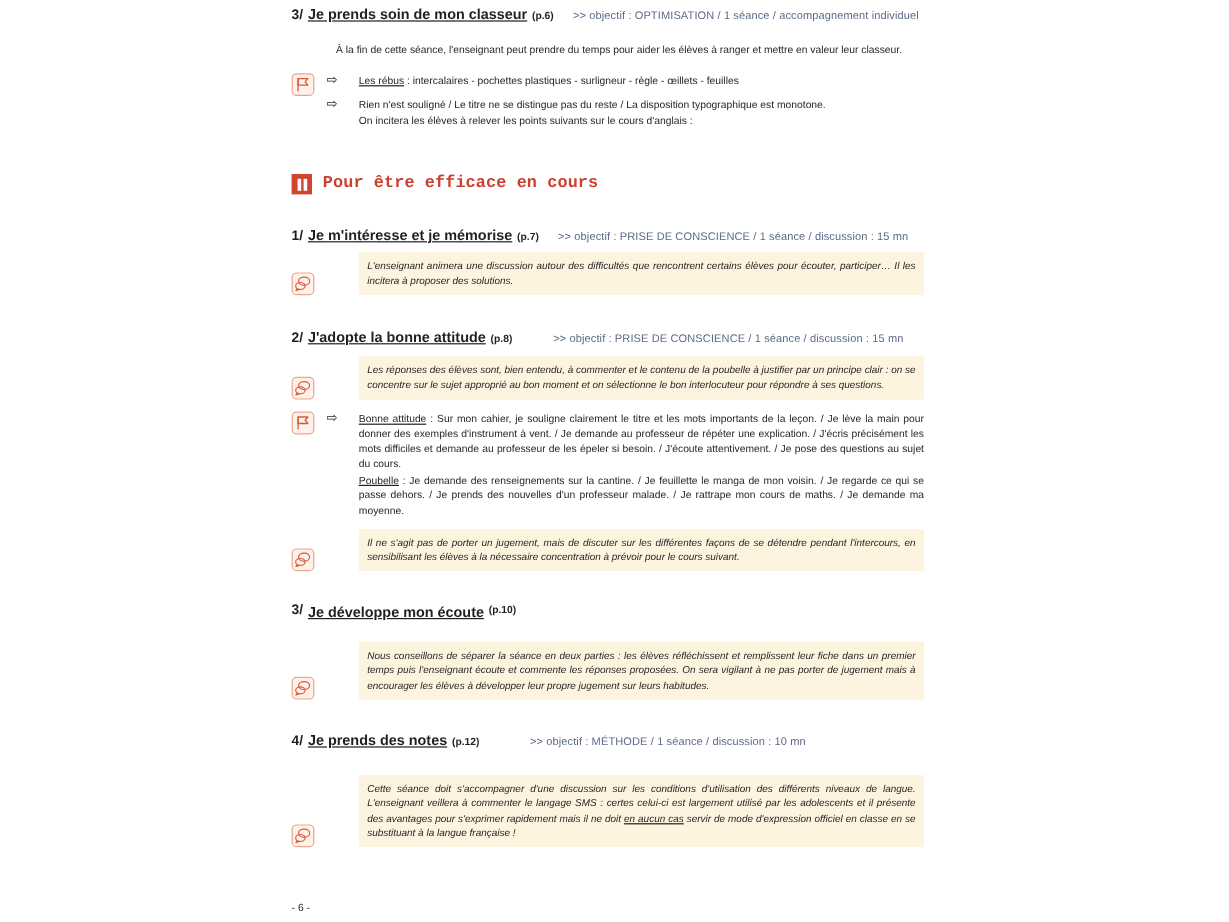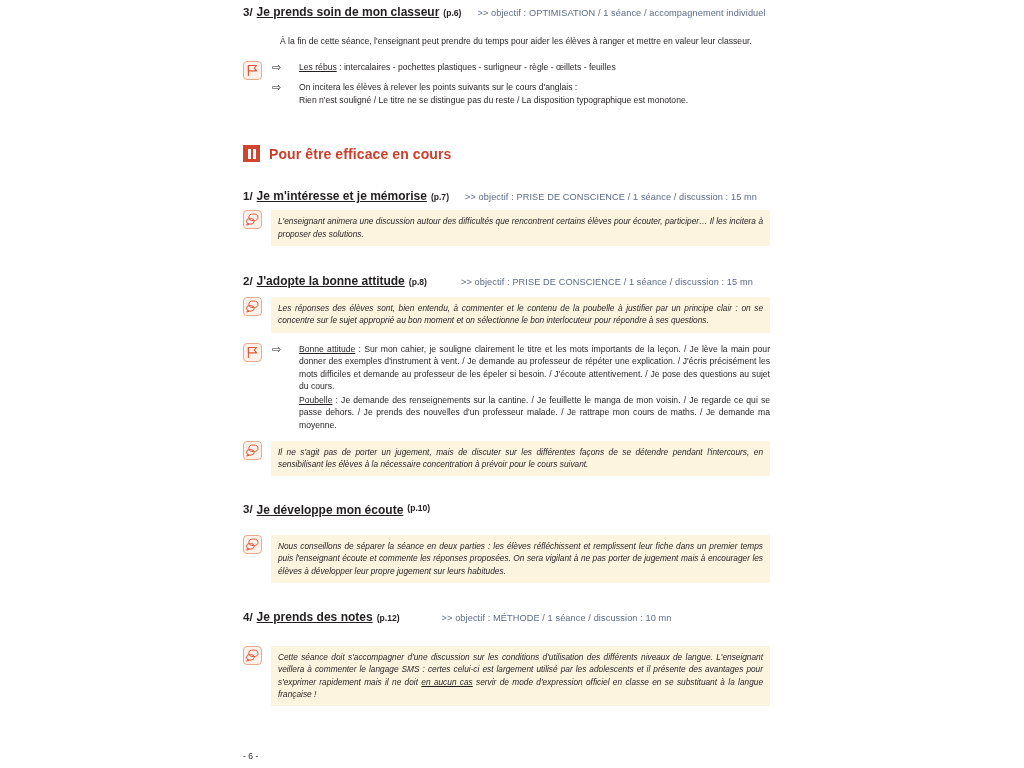--- a/index.html
+++ b/index.html
@@ -81,21 +81,21 @@
   
   .sub-q {
     font-size: 9.4px;
     font-weight: bold;
     color: #231f20;
   }
 
   
   .sec-banner {
     display: flex;
-    align-items: center;
+    font-family: Liberation Mono, monospace;
   }
   .sec-badge {
     width: 17px;
     height: 17px;
     background: #d1442f;
     display: flex;
     align-items: center;
     justify-content: center;
     gap: 2px;
     flex: none;
@@ -123,21 +123,22 @@
     background: #fdf1ea;
     flex: none;
     box-sizing: border-box;
     position: relative;
   }
   .chip svg { display:block; position:absolute; left:0; top:0; }
 
   
   .note-row {
     display: flex;
-    align-items: flex-start;
+    align-items: flex-end;
+    gap: 28px;
   }
   .note-box {
     background: #fdf4e0;
     margin-left: 9px;
     flex: 1;
     padding: 5px 7px 6px 7px;
     box-sizing: border-box;
     min-height: 19px;
   }
   .note-box p {
@@ -208,22 +209,22 @@
       <div style="flex:1;">
         <div class="bul-row">
           <div class="bul-arrow">⇨</div>
           <div class="bul-body">
             <p><span class="u">Les rébus</span><span> : intercalaires - pochettes plastiques - surligneur - règle - œillets - feuilles</span></p>
           </div>
         </div>
         <div class="bul-row" style="margin-top:8px;">
           <div class="bul-arrow">⇨</div>
           <div class="bul-body">
+            <p>Rien n'est souligné / Le titre ne se distingue pas du reste / La disposition typographique est monotone.</p>
             <p>On incitera les élèves à relever les points suivants sur le cours d'anglais :</p>
-            <p>Rien n'est souligné / Le titre ne se distingue pas du reste / La disposition typographique est monotone.</p>
           </div>
         </div>
       </div>
     </div>
 
     <div class="sec-banner" style="margin-top:39px;">
       <div class="sec-badge" title="II">
         <i></i>
           <i></i>
       </div>

